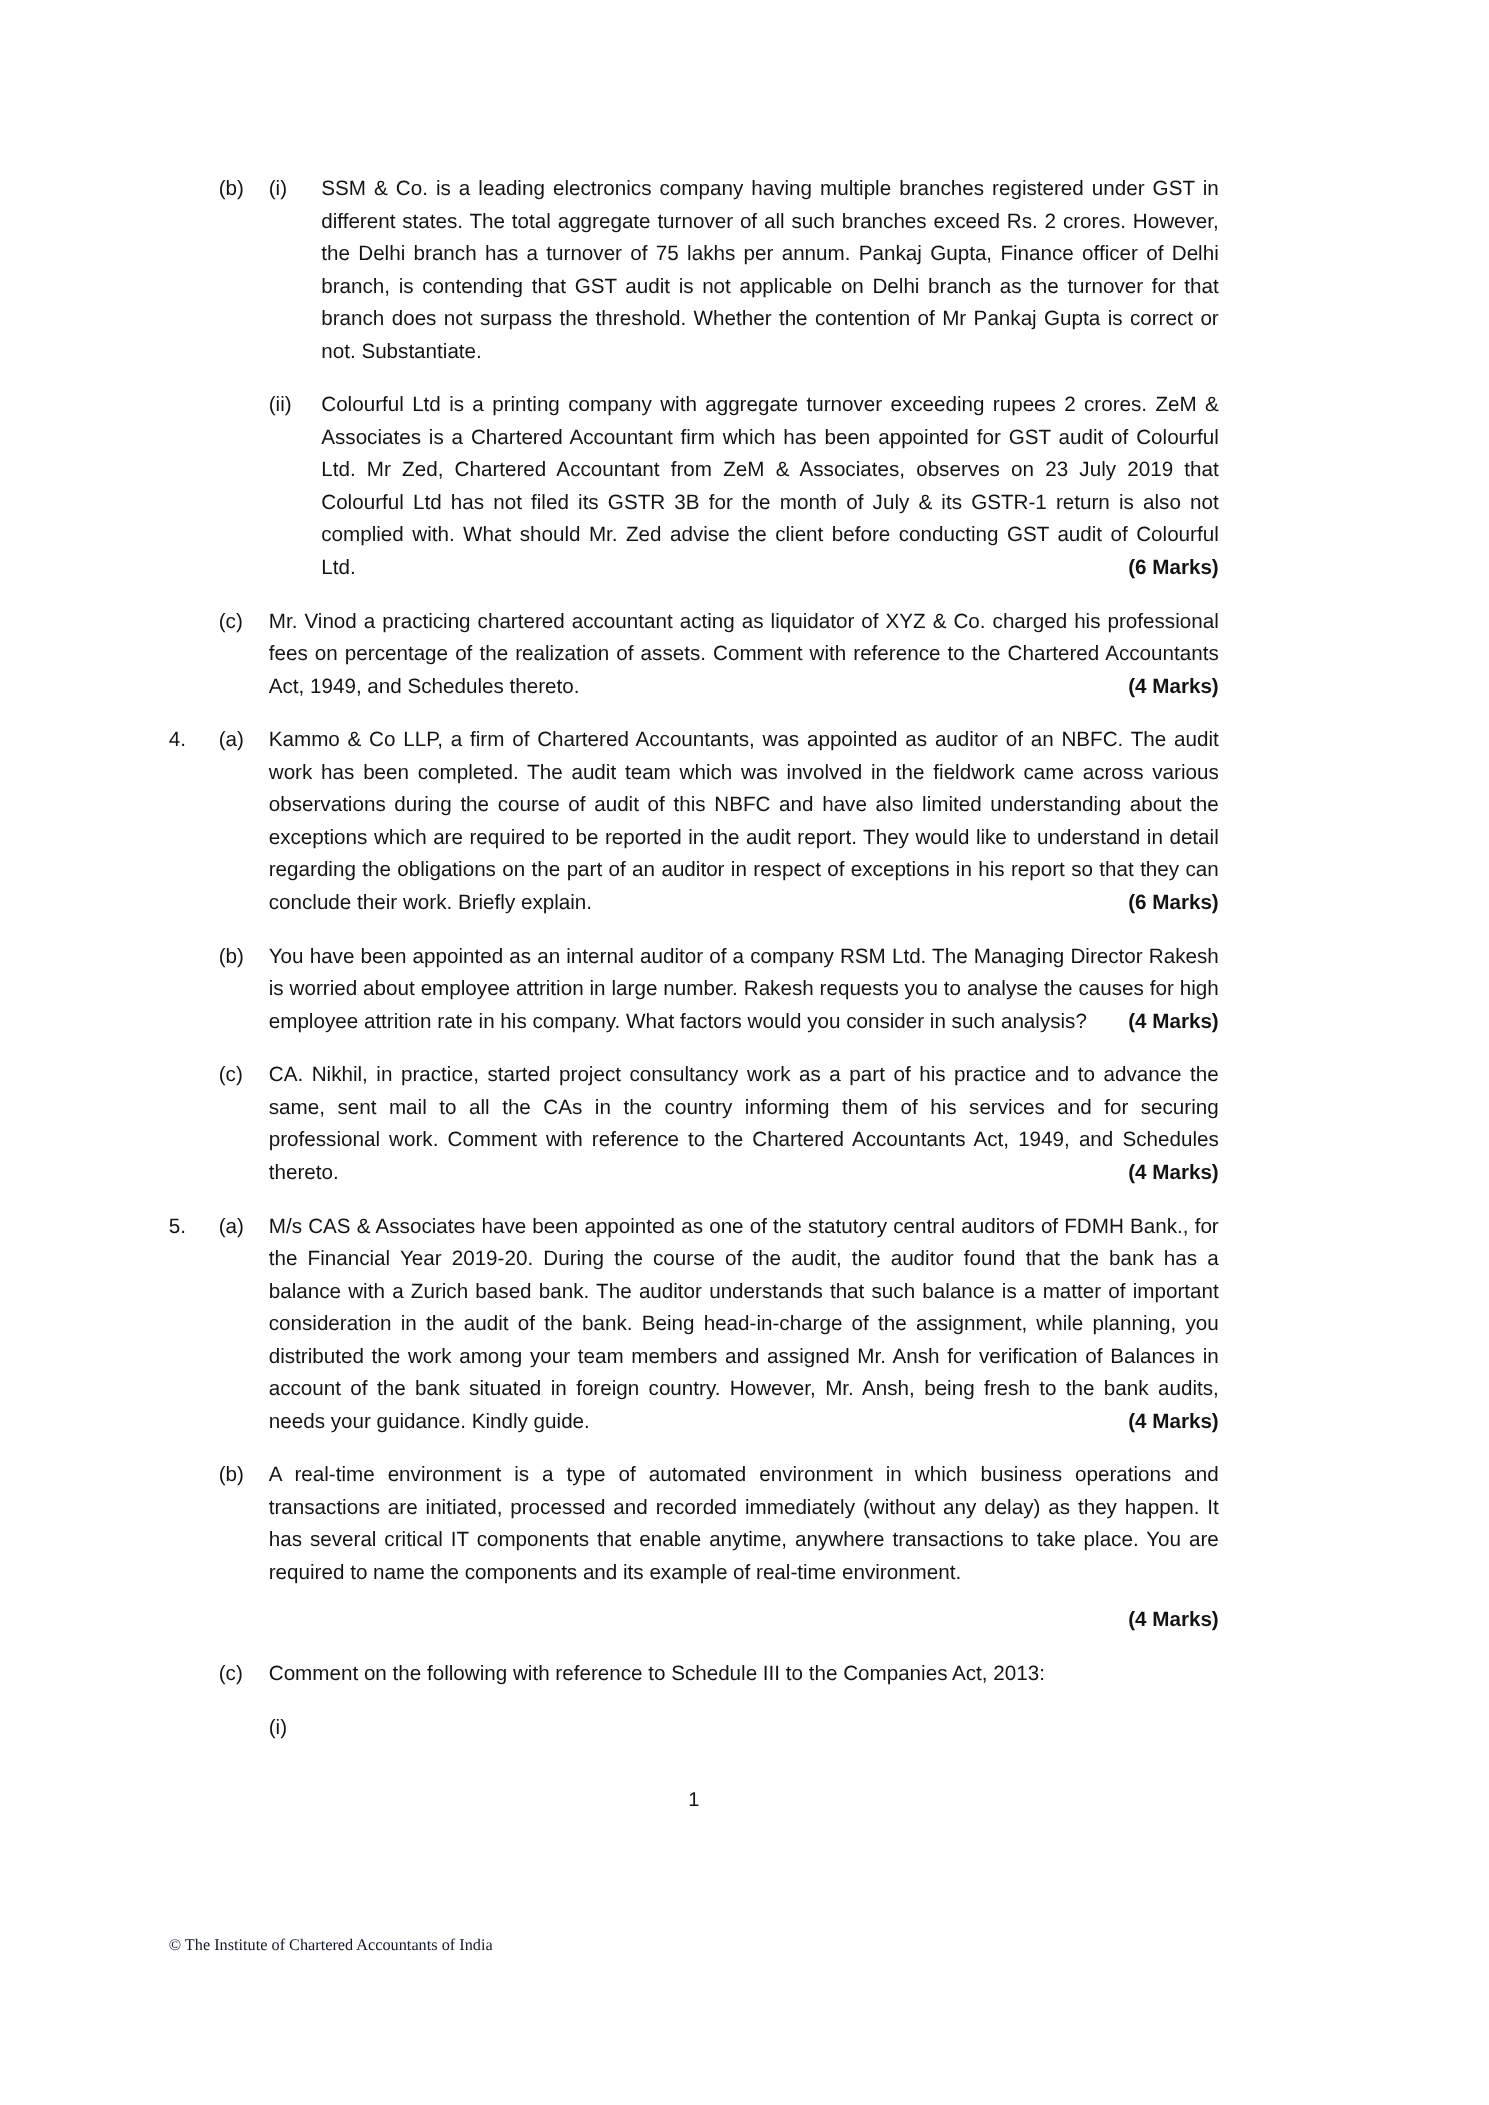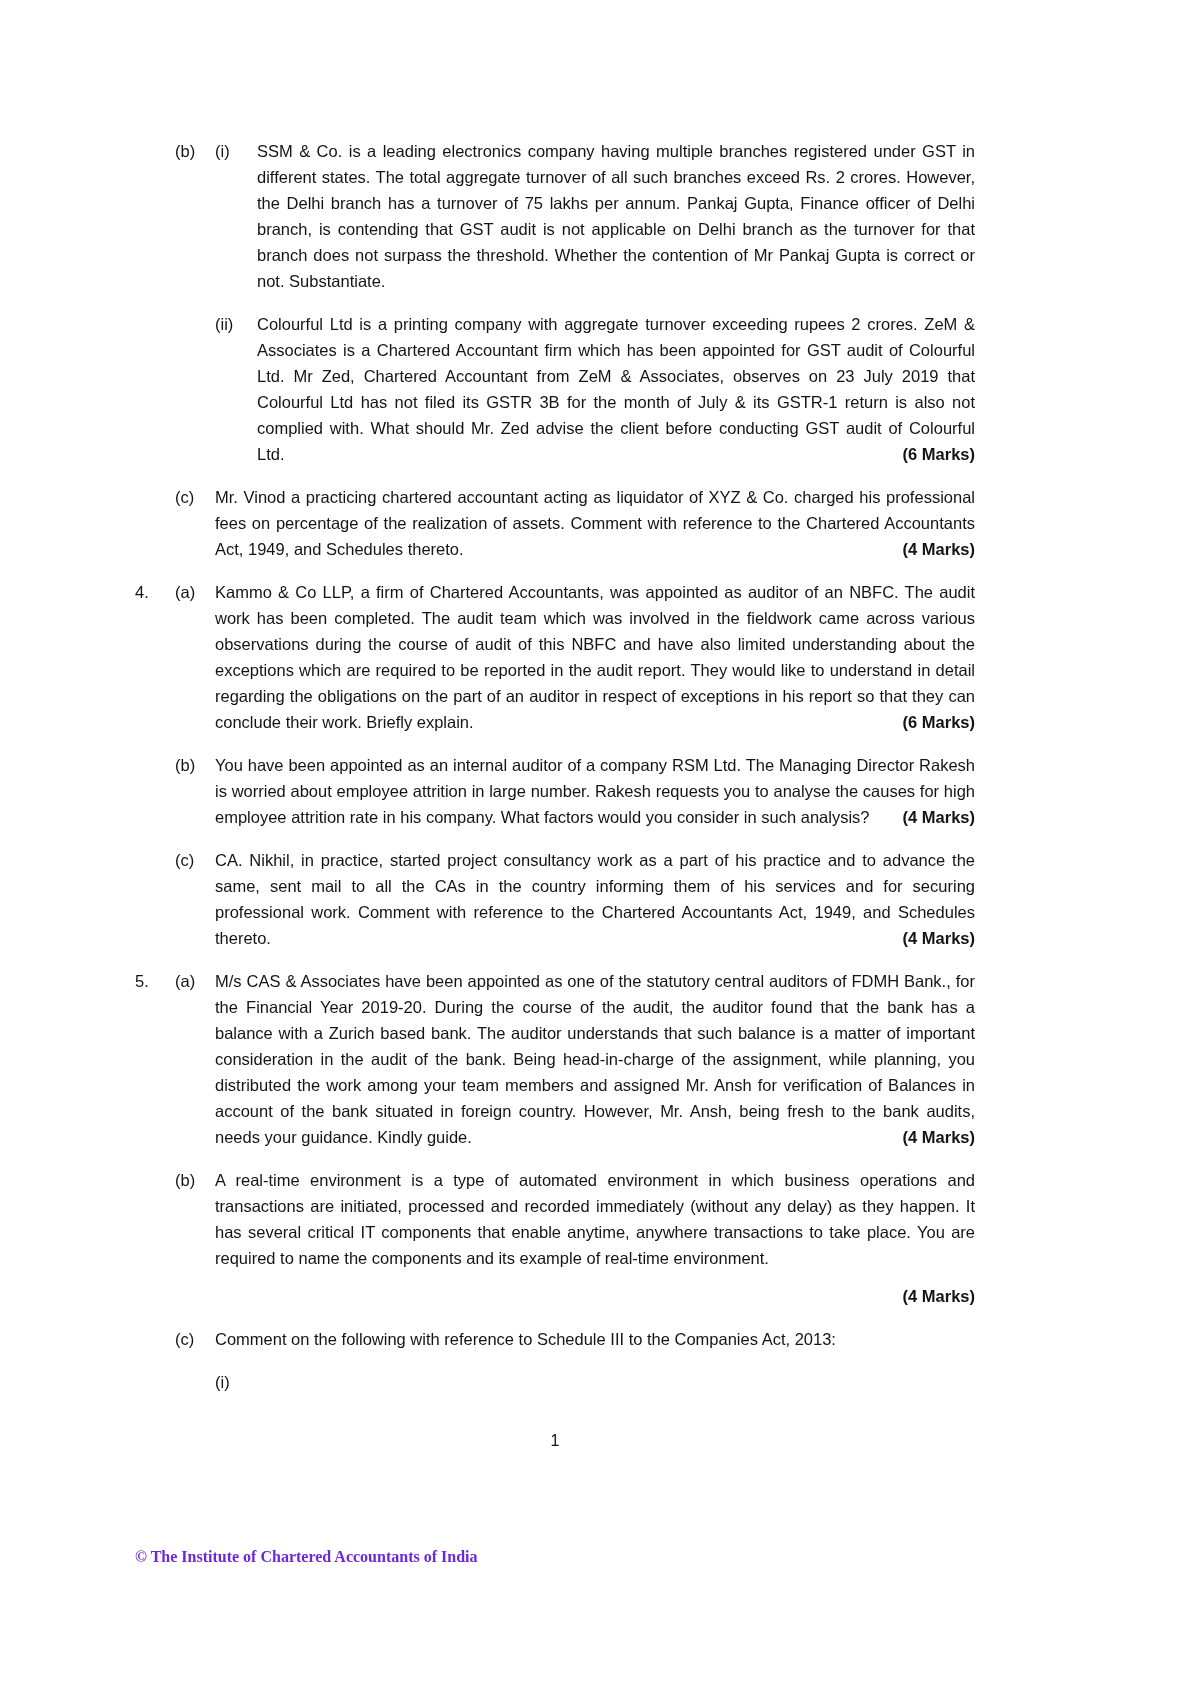--- a/index.html
+++ b/index.html
@@ -60,23 +60,23 @@
     top: 1432px;
     width: 840px;
     text-align: center;
     font-size: 16px;
   }
   .footer {
     position: absolute;
     left: 135px;
     top: 1548px;
     font-family: "Liberation Serif", serif;
-    font-weight: bold;
-    font-size: 16px;
-    color: #6d28d9;
+    font-weight: normal;
+    font-size: 13px;
+    color: #0f172a;
   }
 </style>
 </head>
 <body>
 
 <div class="content">
   <div>
       <div class="item">
         <div class="cell-num"></div>
         <div class="cell-label">(b)</div>

